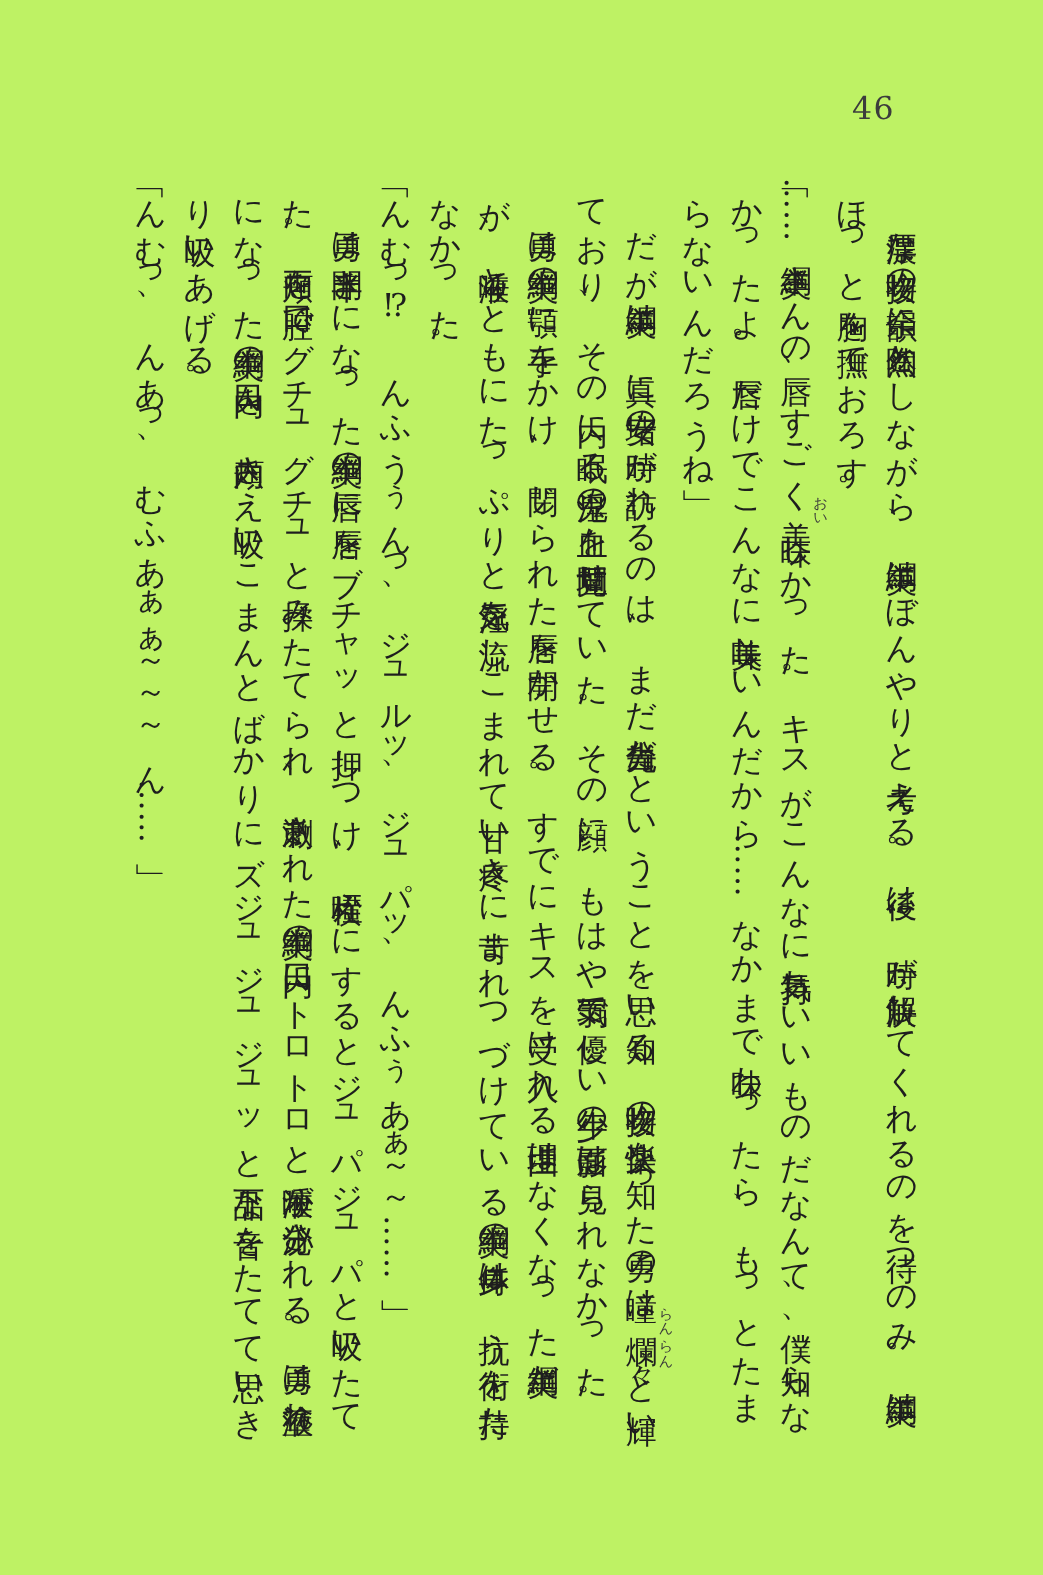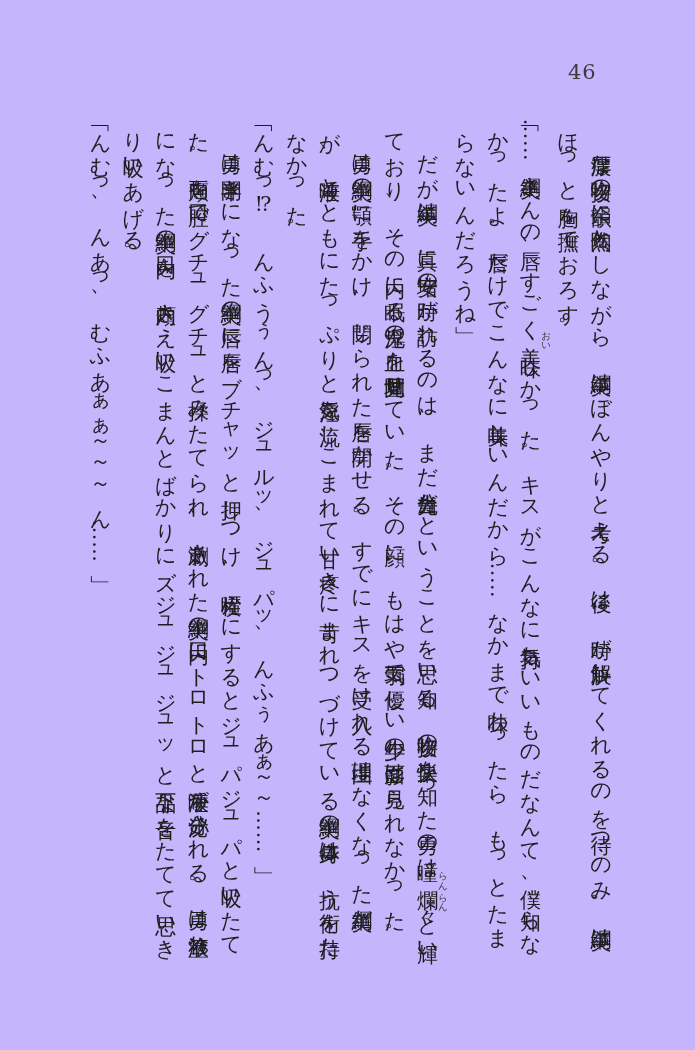--- a/index.html
+++ b/index.html
@@ -5,21 +5,21 @@
   html, body {
     margin: 0;
     padding: 0;
     background: #ffffff;
     font-family: "DejaVu Serif", "Liberation Serif", serif;
   }
   .page {
     position: relative;
     width: 695px;
     height: 1050px;
-    background: #c4b5fd;
+    background: #bef264;
     overflow: hidden;
   }
   .page-number {
     position: absolute;
     top: 60px;
     left: 568px;
     font-size: 21px;
     color: #3c3c3c;
     letter-spacing: 1px;
     font-family: "DejaVu Serif", "Liberation Serif", serif;

